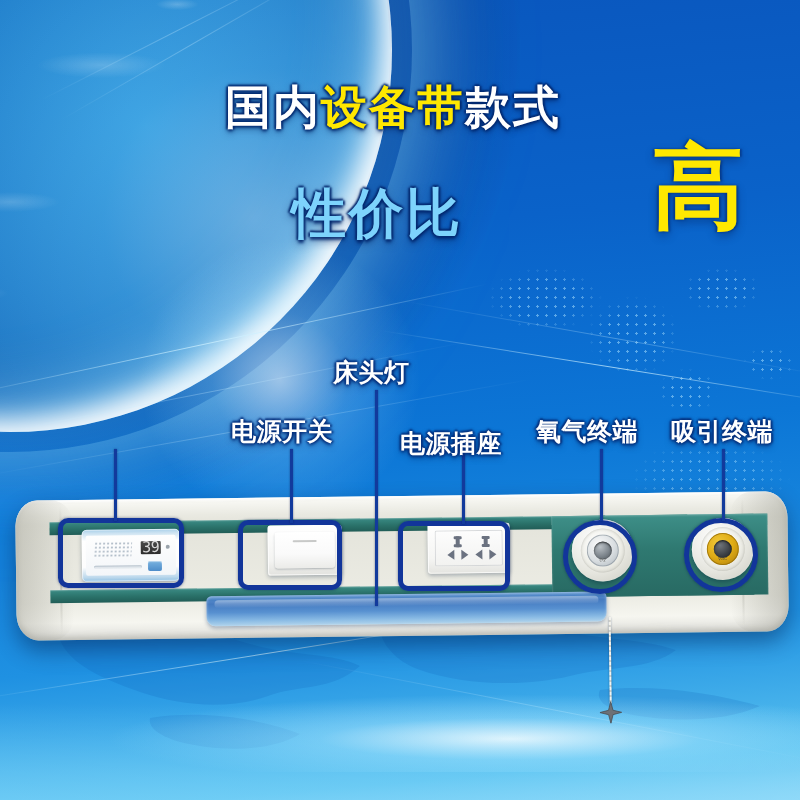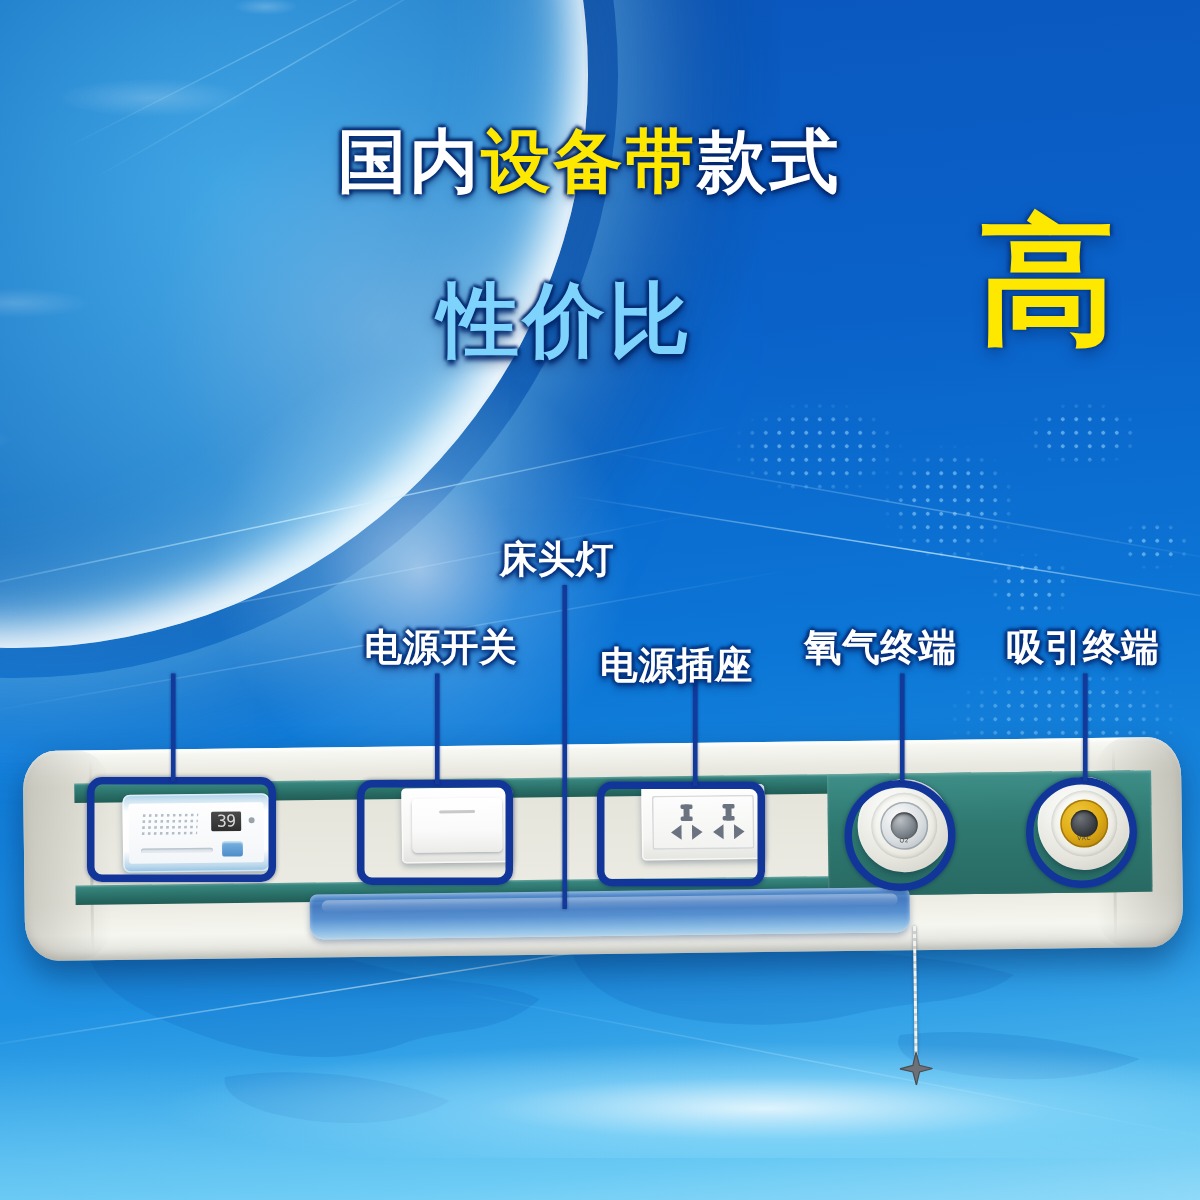--- a/index.html
+++ b/index.html
@@ -267,21 +267,21 @@
     position:absolute; left:8px; top:6px; width:38px; height:16px;
     background-image:radial-gradient(circle, rgba(120,140,160,.65) .8px, rgba(0,0,0,0) 1.1px);
     background-size:4px 4px;
     opacity:.85;
     transform:skewX(-4deg);
   }
   .ic-lcd{
     position:absolute; left:55px; top:6px; width:20px; height:13px;
     background:linear-gradient(180deg,#4a4a4a,#2e2e2e);
     border-radius:1px;
-    color:#d8d8d8; font-size:11px; line-height:13px; text-align:center;
+    color:#d8d8d8; font-size:15px; line-height:13px; text-align:center;
     font-family:"DejaVu Sans Mono","Liberation Mono",monospace;
     letter-spacing:-.5px;
   }
   .ic-dot{
     position:absolute; left:80px; top:10px; width:4px; height:4px;
     border-radius:50%; background:#9aa3ab;
   }
   .ic-btn{
     position:absolute; left:62px; top:26px; width:14px; height:10px;
     border-radius:2px;
@@ -458,21 +458,21 @@
     <div class="line1">
       <span class="w">国内</span><span class="y">设备带</span><span class="w">款式</span>
     </div>
     <div class="line2-wrap">
       <span class="line2">性价比</span>
       <span class="gao">高</span>
     </div>
   </div>
 
   <div class="labels">
-    <span class="lbl" style="left:243px;top:415px;">电源开关</span>
+    <span class="lbl" style="left:231px;top:415px;">电源开关</span>
     <span class="lbl" style="left:333px;top:356px;">床头灯</span>
     <span class="lbl" style="left:400px;top:415px;margin-top:12px;">电源插座</span>
     <span class="lbl" style="left:671px;top:415px;">吸引终端</span>
     <span class="lbl" style="left:536px;top:415px;">氧气终端</span>
   </div>
 
   <div class="leader" style="left:114px; top:449px; height:72px;"></div>
   <div class="leader" style="left:290px; top:449px; height:74px;"></div>
   <div class="leader" style="left:375px; top:390px; height:216px;"></div>
   <div class="leader" style="left:462px; top:449px; height:75px;"></div>

